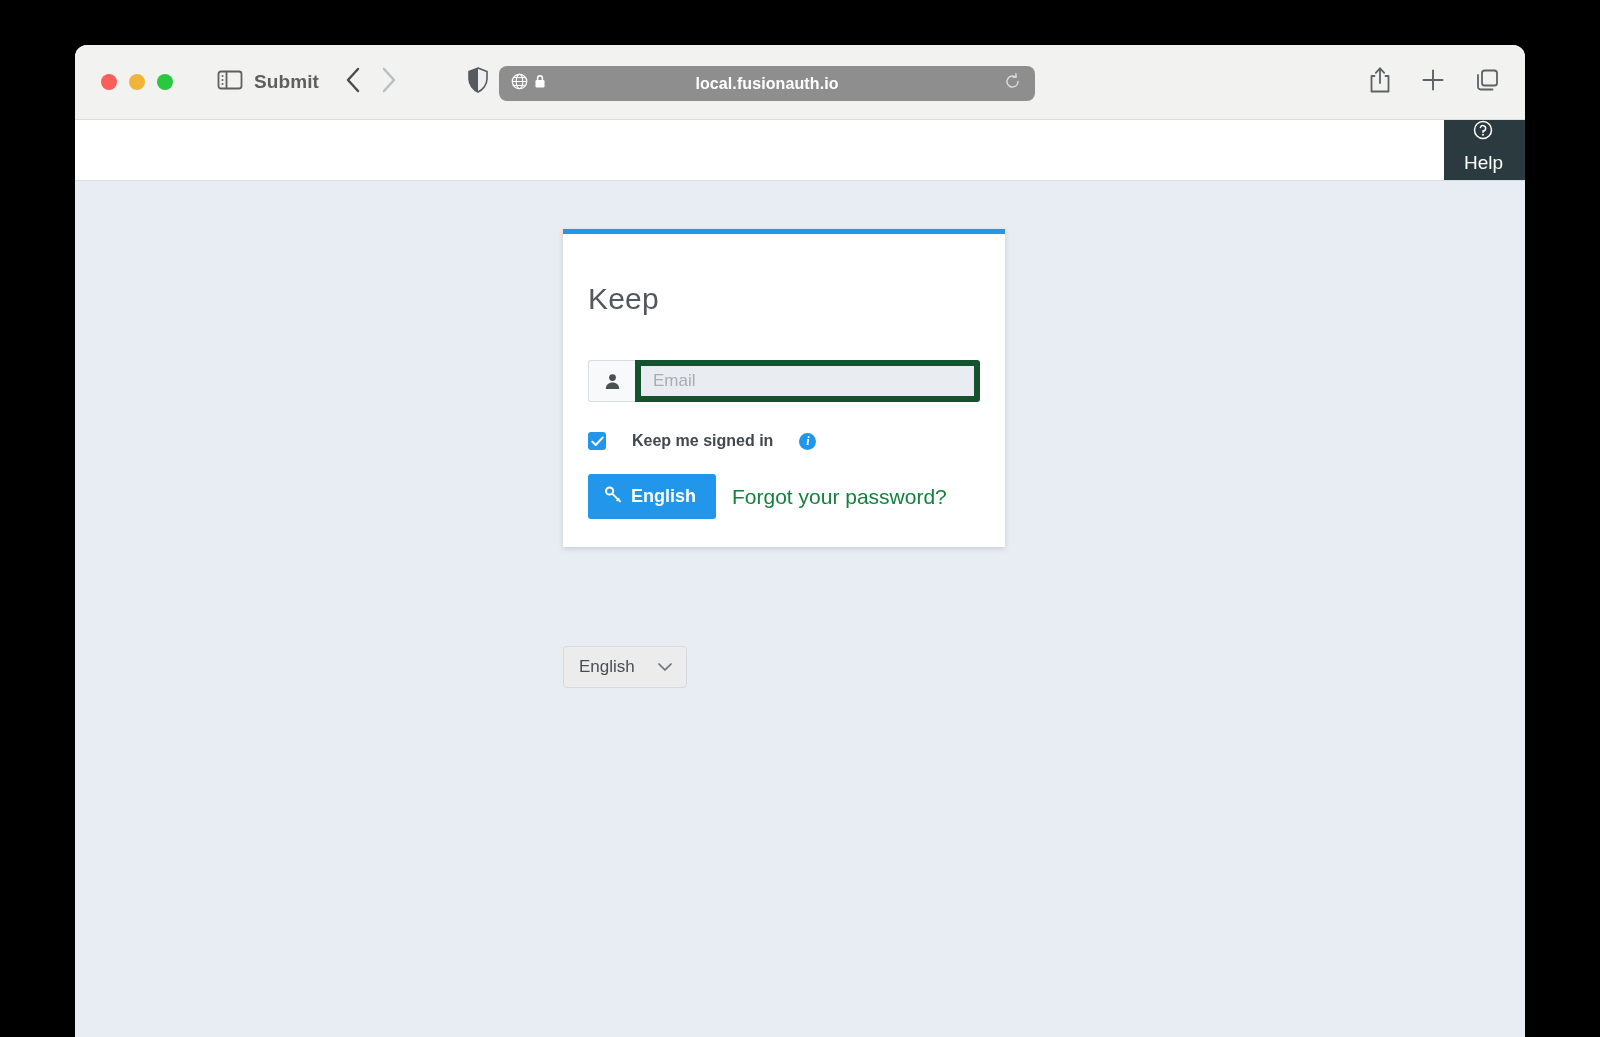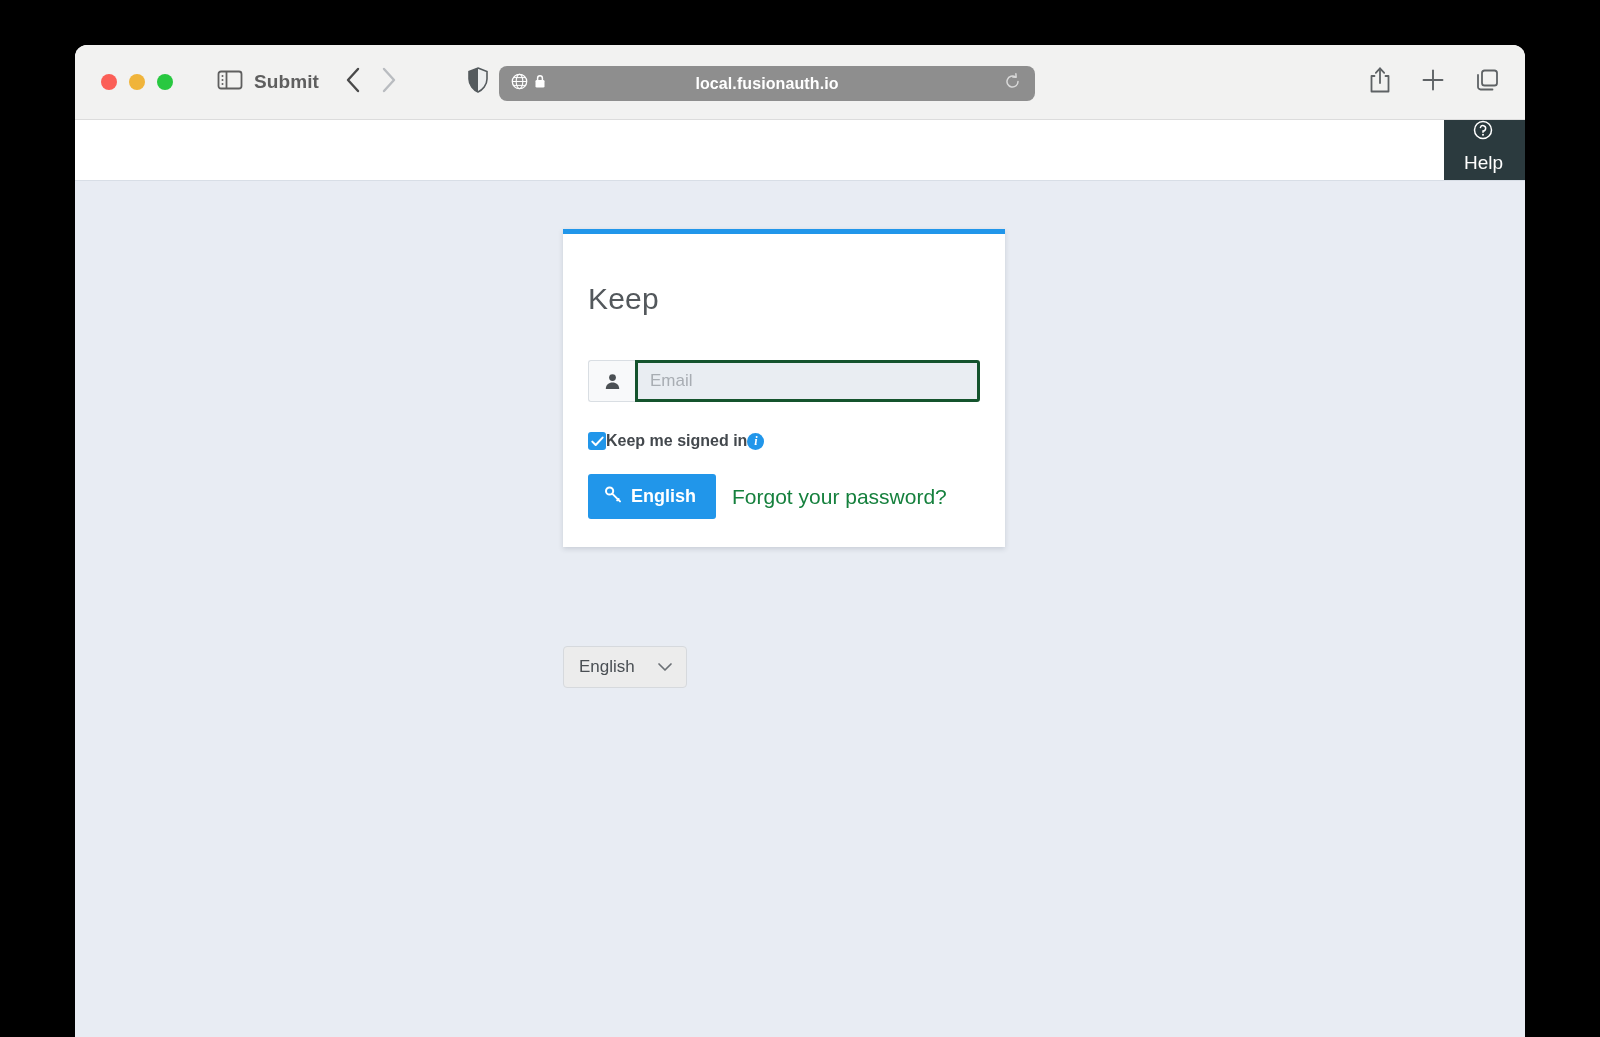--- a/index.html
+++ b/index.html
@@ -183,36 +183,36 @@
     border-right: none;
     border-radius: 3px 0 0 3px;
     display: flex;
     align-items: center;
     justify-content: center;
     box-sizing: border-box;
   }
   .field-input {
     flex: 1;
     background: #e9edf2;
-    border: 3px solid #14532d;
+    border: 6px solid #14532d;
     border-radius: 0 3px 3px 0;
     font-family: "Liberation Sans", sans-serif;
     font-size: 17px;
     color: #4a4f54;
     padding: 0 12px;
     box-sizing: border-box;
     outline: none;
   }
   .field-input::placeholder { color: #a8adb3; }
 
   .checkbox-row {
     display: flex;
     align-items: center;
     margin-top: 30px;
-    gap: 0;
+    gap: 26px;
   }
   .checkbox {
     width: 18px;
     height: 18px;
     border-radius: 3px;
     background: #2196ea;
     display: flex;
     align-items: center;
     justify-content: center;
     cursor: pointer;

